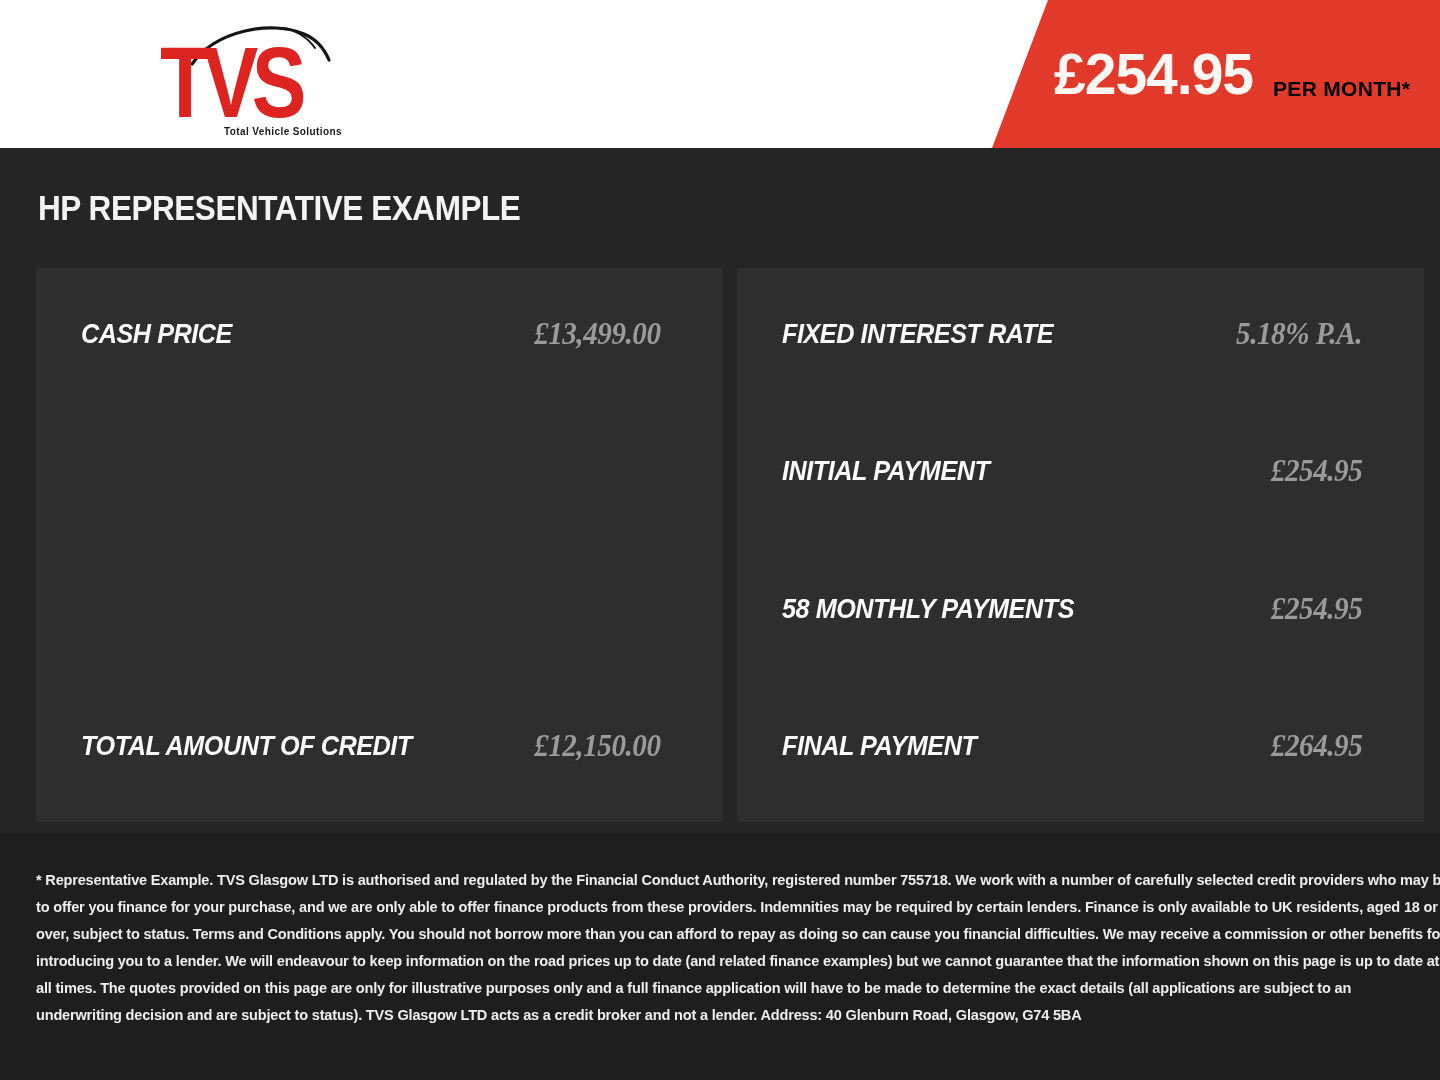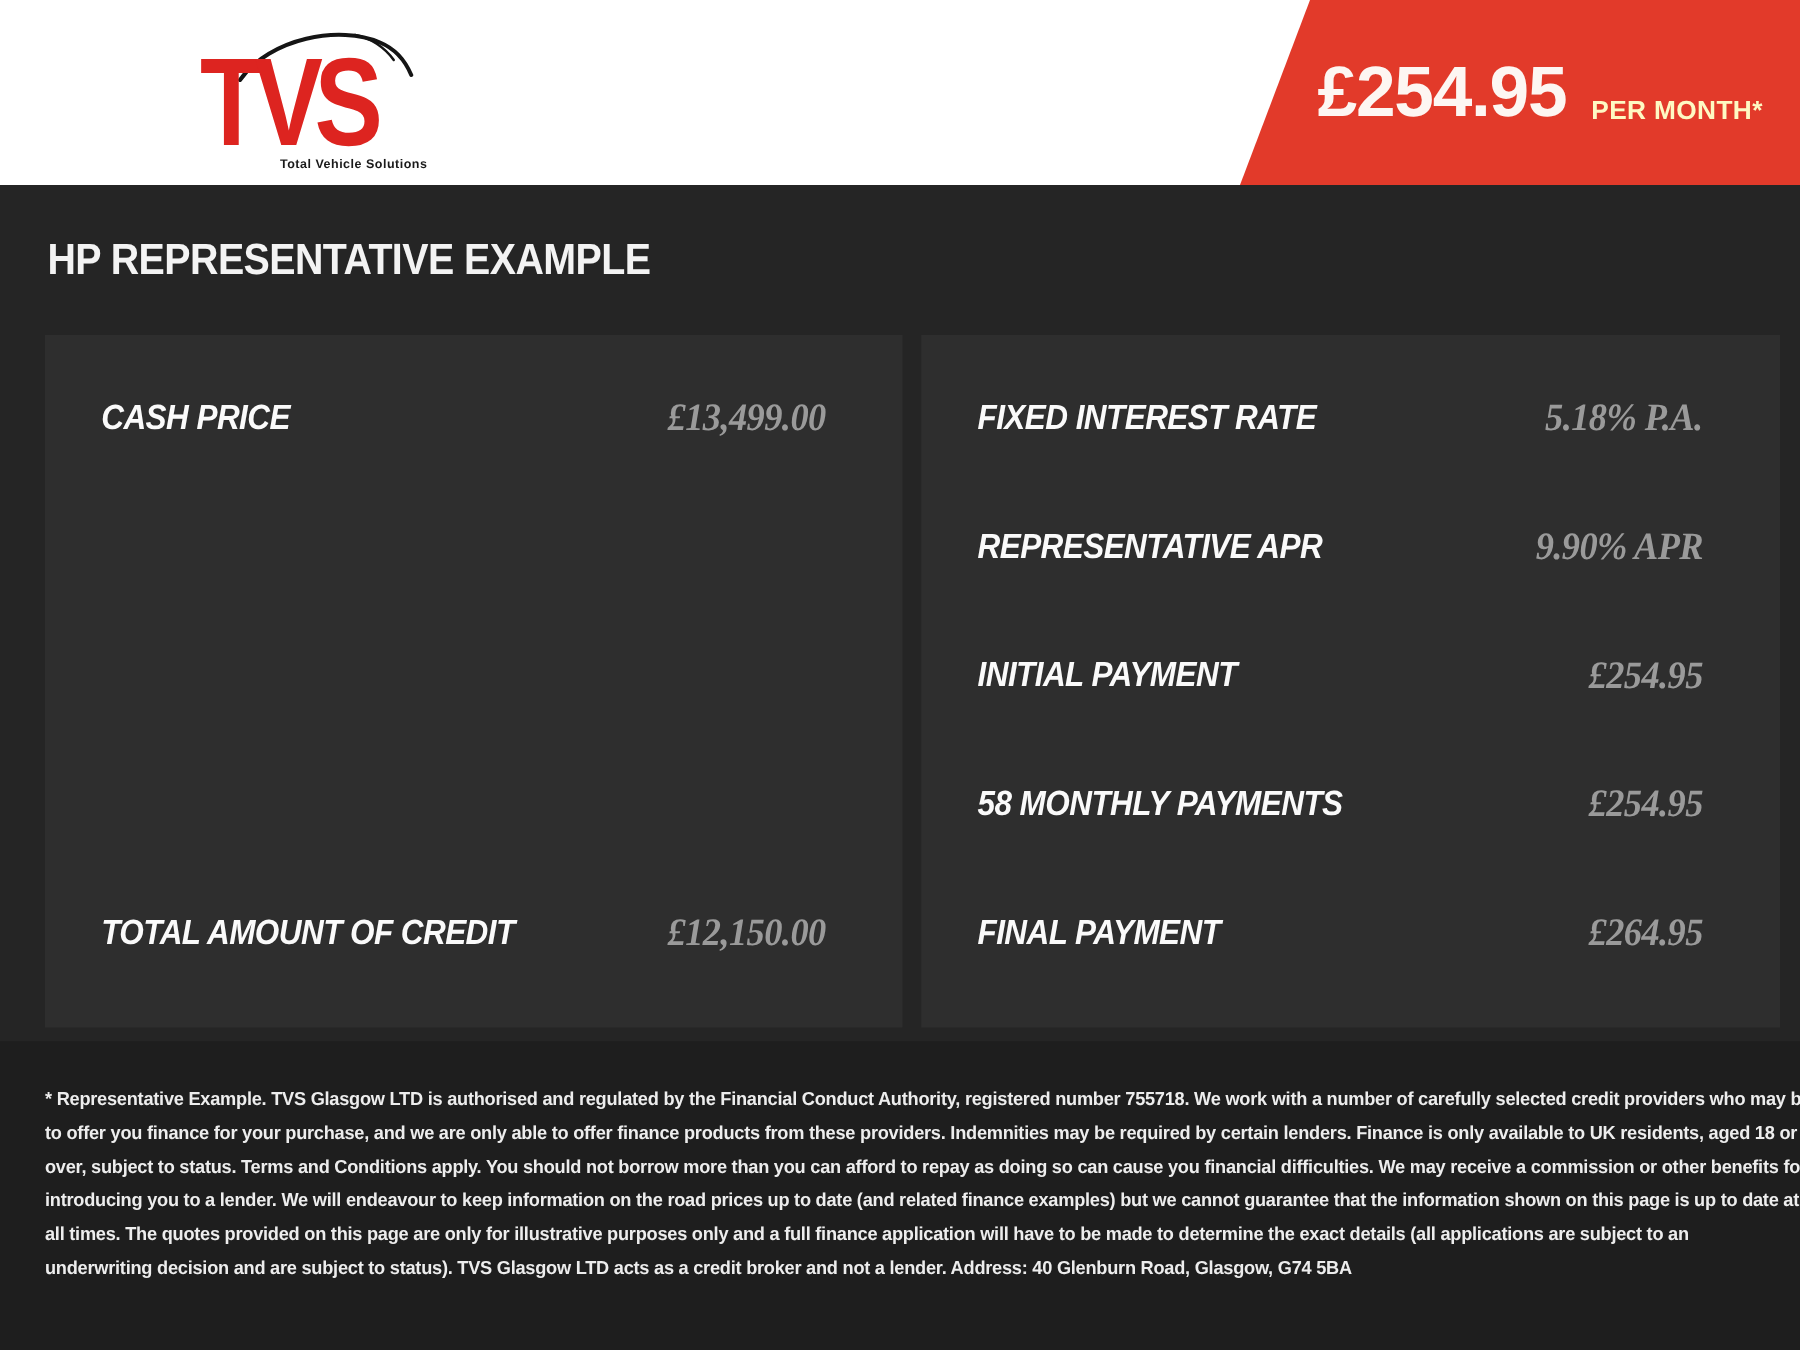--- a/index.html
+++ b/index.html
@@ -17,21 +17,21 @@
                font-weight:900; color:#dd2420; letter-spacing:-8px;
                transform:scaleX(0.82); transform-origin:left top; }
   .logo-tagline { position:absolute; left:66px; top:112px; font-size:10px; font-weight:700;
                   color:#1a1a1a; letter-spacing:0.4px; white-space:nowrap; }
 
   .price-banner { position:absolute; right:0; top:0; width:448px; height:148px;
                   background:#e23a2a;
                   clip-path:polygon(56px 0, 100% 0, 100% 100%, 0 100%);
                   display:flex; align-items:center; padding-left:62px; }
   .price { font-size:57px; font-weight:800; color:#fdf6f2; letter-spacing:-1px; white-space:nowrap; }
-  .per-month { font-size:21px; font-weight:800; color:#fef9c3; margin-left:20px; margin-top:30px;
+  .per-month { font-size:21px; font-weight:800; color:#000000; margin-left:20px; margin-top:30px;
                letter-spacing:0.3px; white-space:nowrap;text-align:center; }
 
   
   .page-title { position:absolute; left:38px; top:188px; font-size:35px; font-weight:700;
                 color:#f3f3f3; letter-spacing:-0.5px; white-space:nowrap;
                 transform:scaleX(0.9); transform-origin:left top; }
 
   .panel { position:absolute; top:268px; height:554px; background:#2e2e2e;
            display:flex; flex-direction:column; justify-content:space-between;
            padding:48px 62px 58px 45px; }
@@ -85,24 +85,20 @@
       <span class="value">£12,150.00</span>
     </div>
   </section>
 
   <section class="panel right">
     <div class="row">
       <span class="label">FIXED INTEREST RATE</span>
       <span class="value">5.18% P.A.</span>
     </div>
     <div class="row">
-      <span class="label">REPRESENTATIVE APR</span>
-      <span class="value">9.90% APR</span>
-    </div>
-    <div class="row">
       <span class="label">INITIAL PAYMENT</span>
       <span class="value">£254.95</span>
     </div>
     <div class="row">
       <span class="label">58 MONTHLY PAYMENTS</span>
       <span class="value">£254.95</span>
     </div>
     <div class="row">
       <span class="label">FINAL PAYMENT</span>
       <span class="value">£264.95</span>

